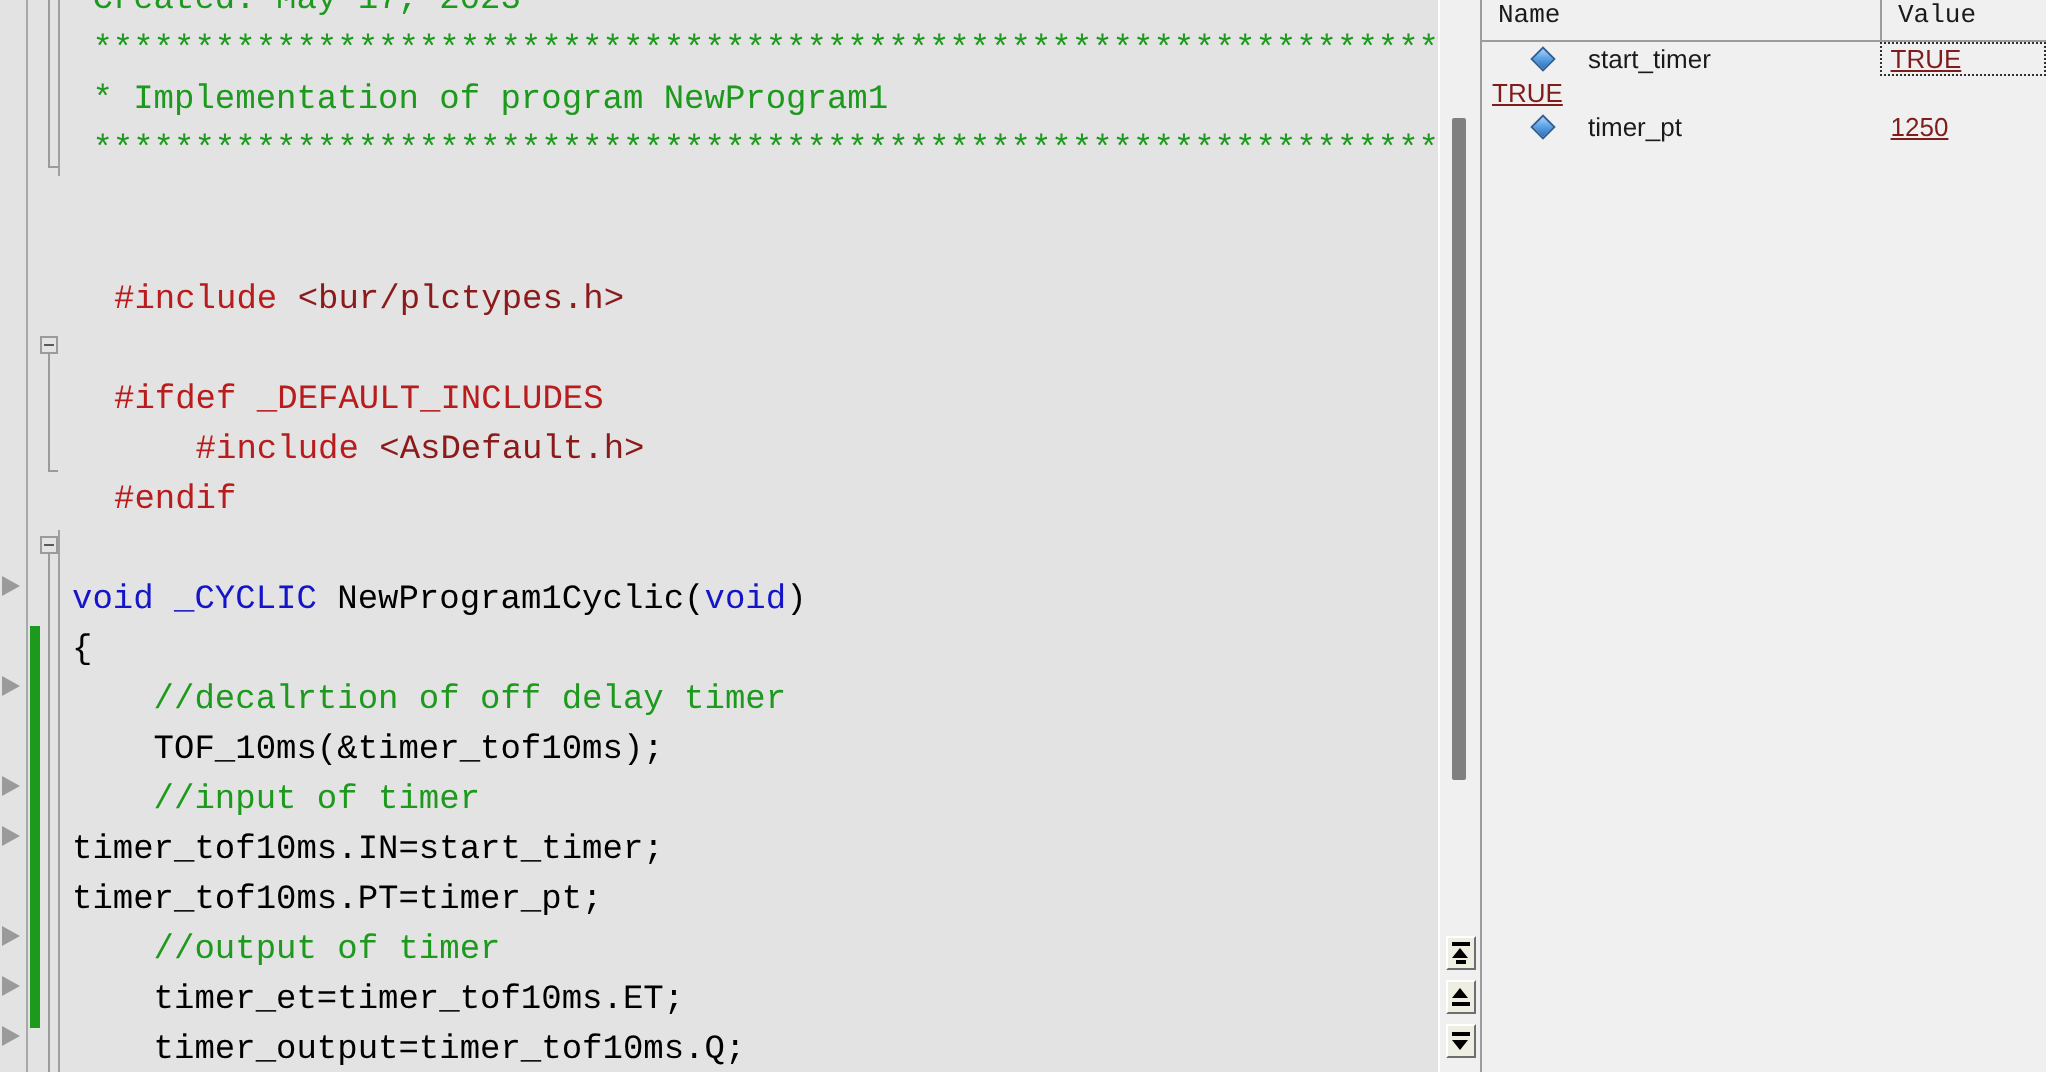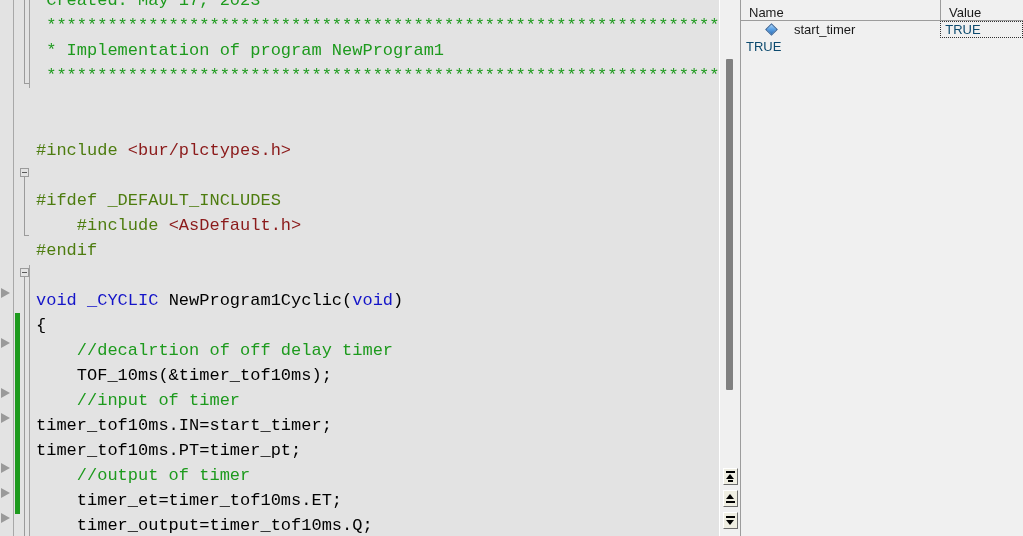--- a/index.html
+++ b/index.html
@@ -114,21 +114,21 @@
     line-height: 25px;
     white-space: pre;
   }
   .code-line {
     position: absolute;
     left: 36px;
     height: 25px;
     white-space: pre;
   }
   .tok-comment { color: #1d9a1d; }
-  .tok-pre     { color: #4d7c0f; }
+  .tok-pre     { color: #b91c1c; margin-left: 21px; }
   .tok-header  { color: #8b1a1a; }
   .tok-kw      { color: #1414c8; }
   .tok-plain   { color: #000000; }
 
   
   .v-scroll {
     position: absolute;
     right: 0;
     top: 0;
     width: 20px;
@@ -211,22 +211,22 @@
     height: 20px;
     background: #f0f0f0;
     border-bottom: 1px solid #9c9c9c;
     display: flex;
     align-items: center;
   }
   .wh-cell {
     position: relative;
     height: 20px;
     display: flex;
-    align-items: flex-end;
-    font-family: Liberation Sans, sans-serif;
+    align-items: flex-start;
+    font-family: Liberation Mono, monospace;
     font-size: 13px;
     color: #1a1a1a;
     padding-left: 8px;
     box-sizing: border-box;
   }
   .wh-name  { width: 200px; border-right: 1px solid #9c9c9c; }
   .wh-value { width: 82px; }
   .watch-body {
     position: relative;
     height: 515px;
@@ -265,23 +265,24 @@
     color: #1a1a1a;
     white-space: nowrap;
   }
   .cell-value {
     position: relative;
     width: 83px;
     height: 17px;
     display: flex;
     align-items: center;
     padding-left: 5px;
-    color: #0c4a6e;
+    color: #7f1d1d;
     box-sizing: border-box;
     white-space: nowrap;
+    text-decoration: underline;
   }
   .cell-value.focused {
     outline: 1px dotted #303030;
     outline-offset: -1px;
   }
   
   .watch-edge {
     position: absolute;
     left: 0;
     top: 0;
@@ -369,16 +370,23 @@
         <div class="watch-row">
           <div class="cell-name">
             <span class="diamond"></span>
             <span class="name-text">start_timer</span>
           </div>
           <div class="cell-value focused">TRUE</div>
         </div>
         <div class="watch-row">
           <div class="cell-value">TRUE</div>
         </div>
+        <div class="watch-row">
+          <div class="cell-name">
+            <span class="diamond"></span>
+            <span class="name-text">timer_pt</span>
+          </div>
+          <div class="cell-value">1250</div>
+        </div>
       </div>
   </div>
 
 </div>
 
 </body></html>

